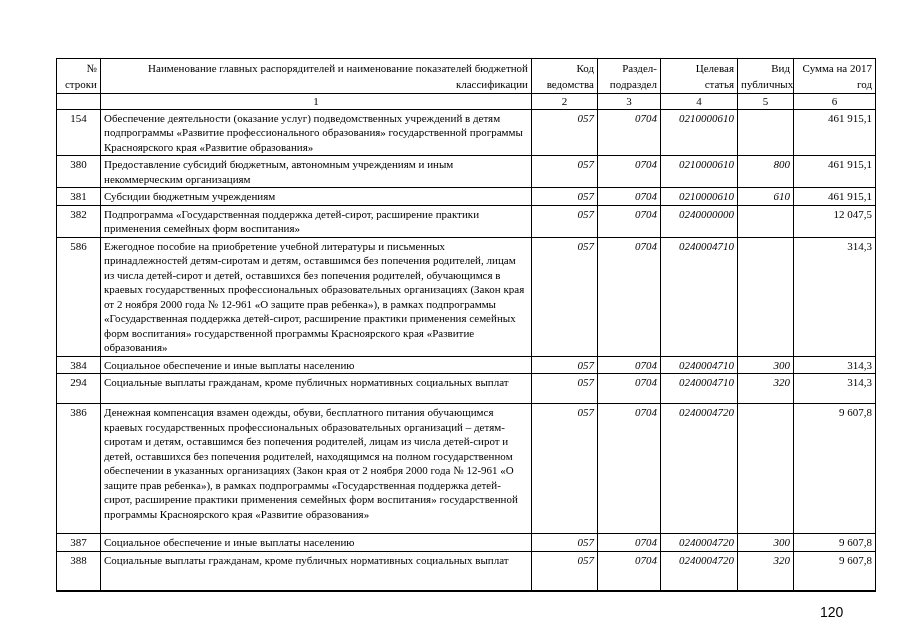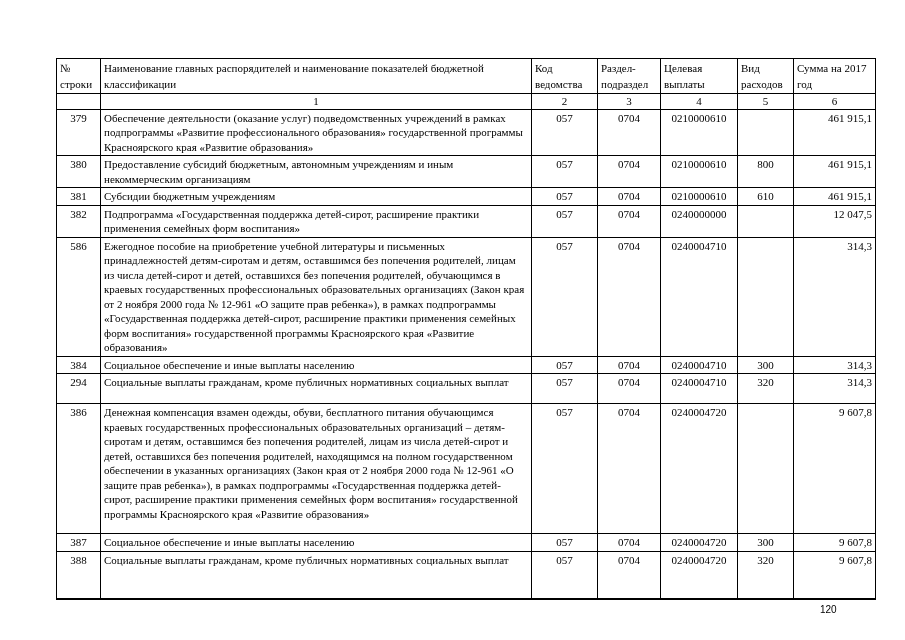--- a/index.html
+++ b/index.html
@@ -25,42 +25,42 @@
     line-height: 14.5px;
   }
   table.budget th, table.budget td {
     border: 1px solid #000;
     vertical-align: top;
     padding: 1px 3px;
     font-weight: normal;
     overflow: hidden;
   }
   thead th {
-    text-align: left;
+    text-align: right;
     vertical-align: middle;
     padding: 3px 2px;
     line-height: 16px;
   }
   tr.subheader td {
     text-align: center;
     height: 15px;
     padding: 0 2px;
   }
   td.rownum  { text-align: center; }
   td.name    { text-align: left; padding: 1px 4px 1px 3px; }
-  td.code    { text-align: center; }
+  td.code    { text-align: right; font-style: italic; }
   td.sum     { text-align: right; padding-right: 3px; }
   tr.gap-sm  { height: 30px; }
   tr.gap-lg  { height: 130px; }
-  tr.gap-md  { height: 48px; }
+  tr.gap-md  { height: 40px; }
   tbody tr:last-child td { border-bottom-width: 2px; }
   .page-number {
     position: absolute;
     left: 820px; top: 604px;
-    font-size: 10px;
+    font-size: 14px;
     font-family: "Liberation Sans", sans-serif;
   }
 </style>
 </head>
 <body>
 
 <div class="page">
 
   <table class="budget">
     <colgroup>
@@ -71,38 +71,38 @@
       <col style="width:77px">
       <col style="width:56px">
       <col style="width:82px">
     </colgroup>
     <thead>
       <tr>
         <th>№ строки</th>
         <th>Наименование главных распорядителей и наименование показателей бюджетной классификации</th>
         <th>Код ведомства</th>
         <th>Раздел-подраздел</th>
-        <th>Целевая выплаты</th>
-        <th>Вид расходов</th>
+        <th>Целевая статья</th>
+        <th>Вид публичных</th>
         <th>Сумма на 2017 год</th>
       </tr>
       <tr class="subheader">
         <td></td>
         <td>1</td>
         <td>2</td>
         <td>3</td>
         <td>4</td>
         <td>5</td>
         <td>6</td>
       </tr>
     </thead>
     <tbody>
       <tr>
-        <td class="rownum">379</td>
-        <td class="name">Обеспечение деятельности (оказание услуг) подведомственных учреждений в рамках подпрограммы «Развитие профессионального образования» государственной программы Красноярского края «Развитие образования»</td>
+        <td class="rownum">154</td>
+        <td class="name">Обеспечение деятельности (оказание услуг) подведомственных учреждений в детям подпрограммы «Развитие профессионального образования» государственной программы Красноярского края «Развитие образования»</td>
         <td class="code">057</td>
         <td class="code">0704</td>
         <td class="code">0210000610</td>
         <td class="code"></td>
         <td class="sum">461 915,1</td>
       </tr>
       <tr>
         <td class="rownum">380</td>
         <td class="name">Предоставление субсидий бюджетным, автономным учреждениям и иным некоммерческим организациям</td>
         <td class="code">057</td>

